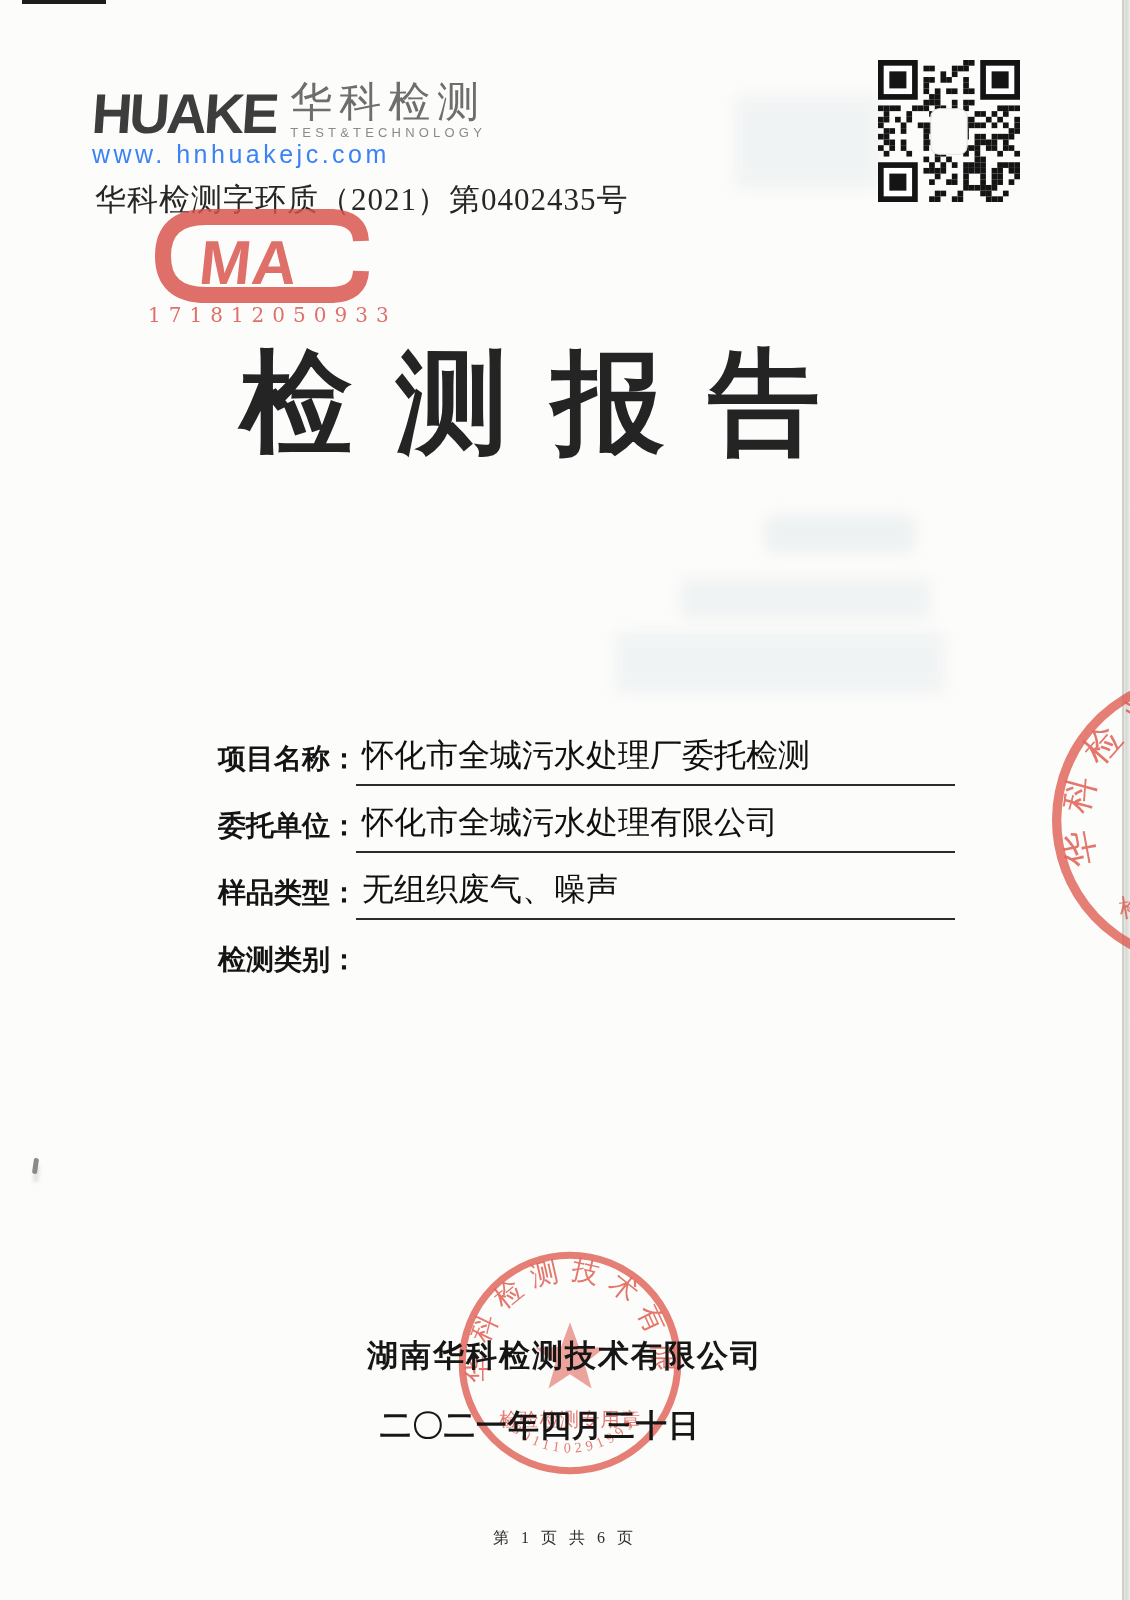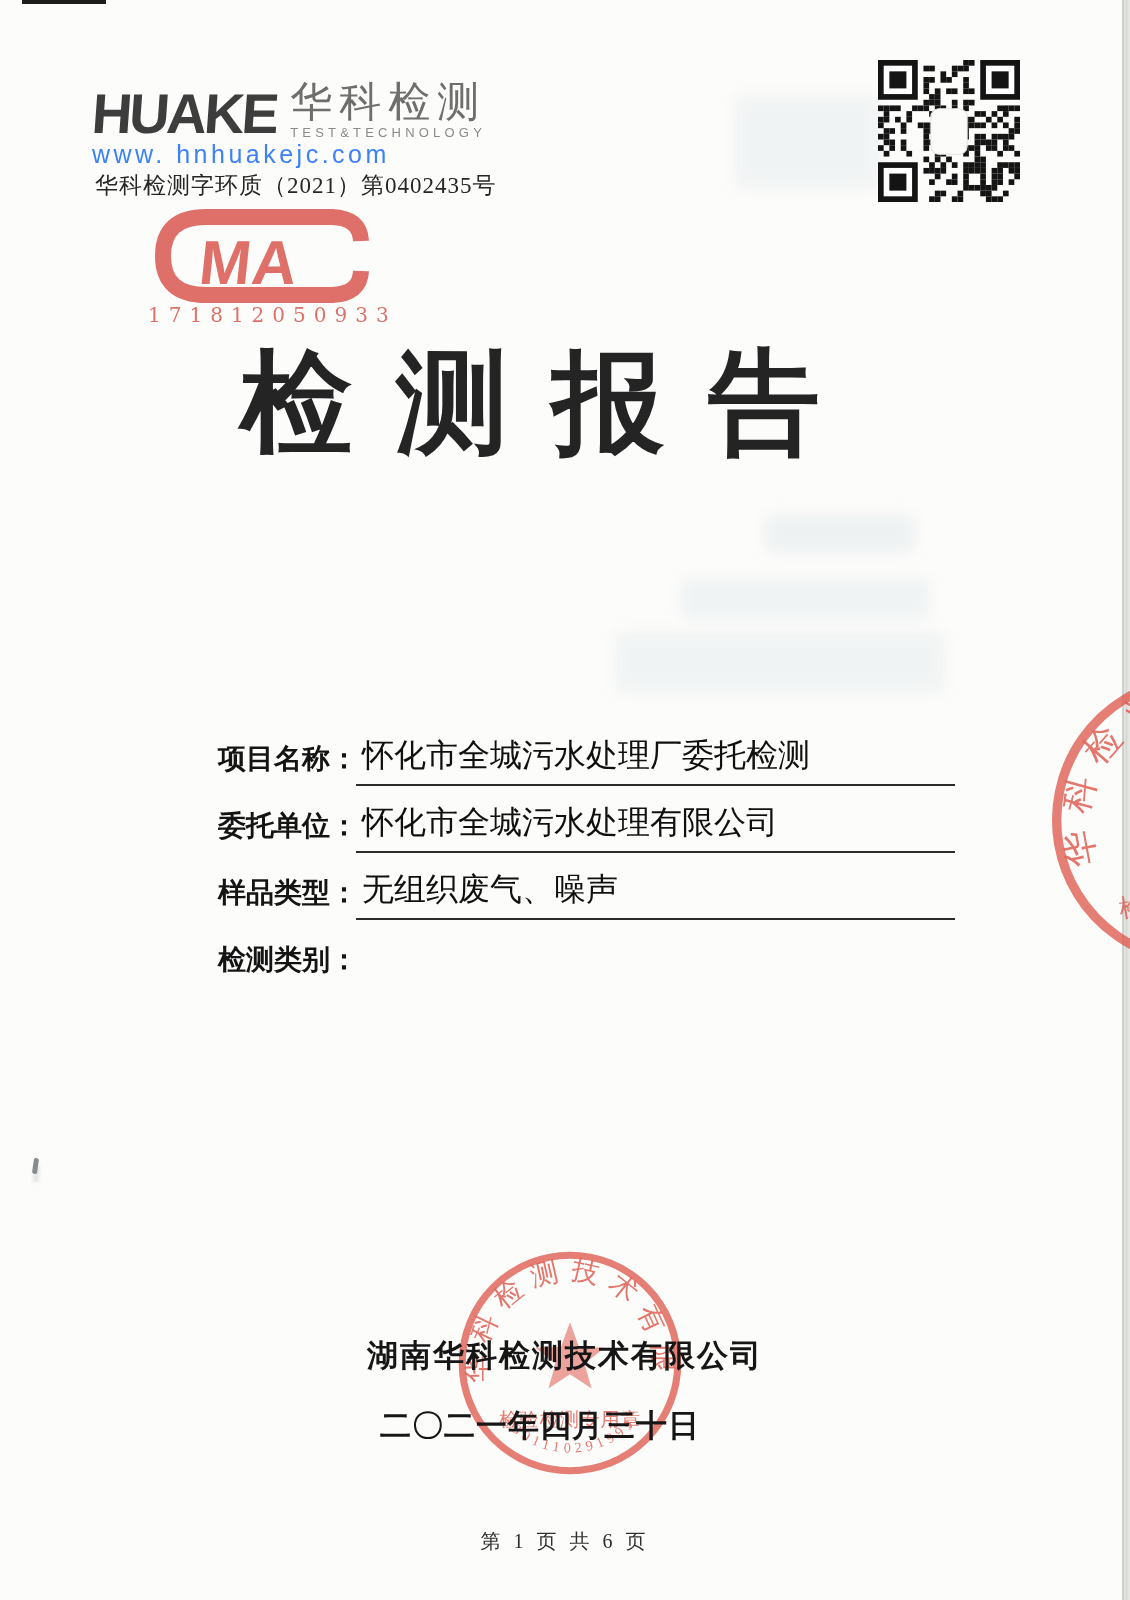--- a/index.html
+++ b/index.html
@@ -30,21 +30,21 @@
     font-family:"Liberation Sans","DejaVu Sans",sans-serif;
     font-weight:900; font-size:56px; line-height:52px; letter-spacing:-3px;
     color:#3d3d3d; transform:skewX(-4deg);
   }
   .logo-cn-wrap { margin-left:14px; }
   .logo-cn { font-size:42px; line-height:40px; color:#6e6e6e; letter-spacing:7px; font-weight:400; }
   .logo-tagline { font-family:"Liberation Sans","DejaVu Sans",sans-serif;
     font-size:13px; letter-spacing:4.2px; color:#8a8a8a; margin-top:3px; }
   .logo-site { font-family:"Liberation Sans","DejaVu Sans",sans-serif;
     font-size:25px; color:#3b82f6; letter-spacing:3.5px; }
-  .report-number { position:absolute; left:95px; top:170px; font-size:23px; color:#262626; letter-spacing:1px; white-space:nowrap; }
+  .report-number { position:absolute; left:95px; top:179px; font-size:31px; color:#262626; letter-spacing:1px; white-space:nowrap; }
 
   
   .qr { position:absolute; left:878px; top:60px; width:142px; height:142px; }
   .qr svg { width:100%; height:100%; }
 
   
   .cma { position:absolute; left:148px; top:203px; width:228px; opacity:.82; }
   .cma svg { display:block; }
   .cma-number { text-align:center; font-family:"DejaVu Serif",serif; font-size:20px;
     letter-spacing:8px; color:#d8524a; margin-top:0; }
@@ -71,21 +71,21 @@
   .seal svg { width:100%; height:100%; }
 
   
   .company-line { position:absolute; left:0; top:1335px; width:1130px; text-align:center;
     font-size:31px; font-weight:700; letter-spacing:2px; color:#161616; }
   .date-line { position:absolute; left:0; top:1405px; width:1080px; text-align:center;
     font-size:31px; font-weight:600; letter-spacing:1px; color:#161616; }
 
   
   .page-footer { position:absolute; left:0; top:1528px; width:1130px; text-align:center;
-    font-size:20px; letter-spacing:4px; color:#2e2e2e; }
+    font-size:16px; letter-spacing:4px; color:#2e2e2e; }
 </style>
 </head>
 <body>
 
 <div class="page">
 
   <div class="scan-topline"></div>
   <div class="scan-right-band"></div>
   <div class="scan-right-line"></div>
   <div class="scan-mark"></div>

